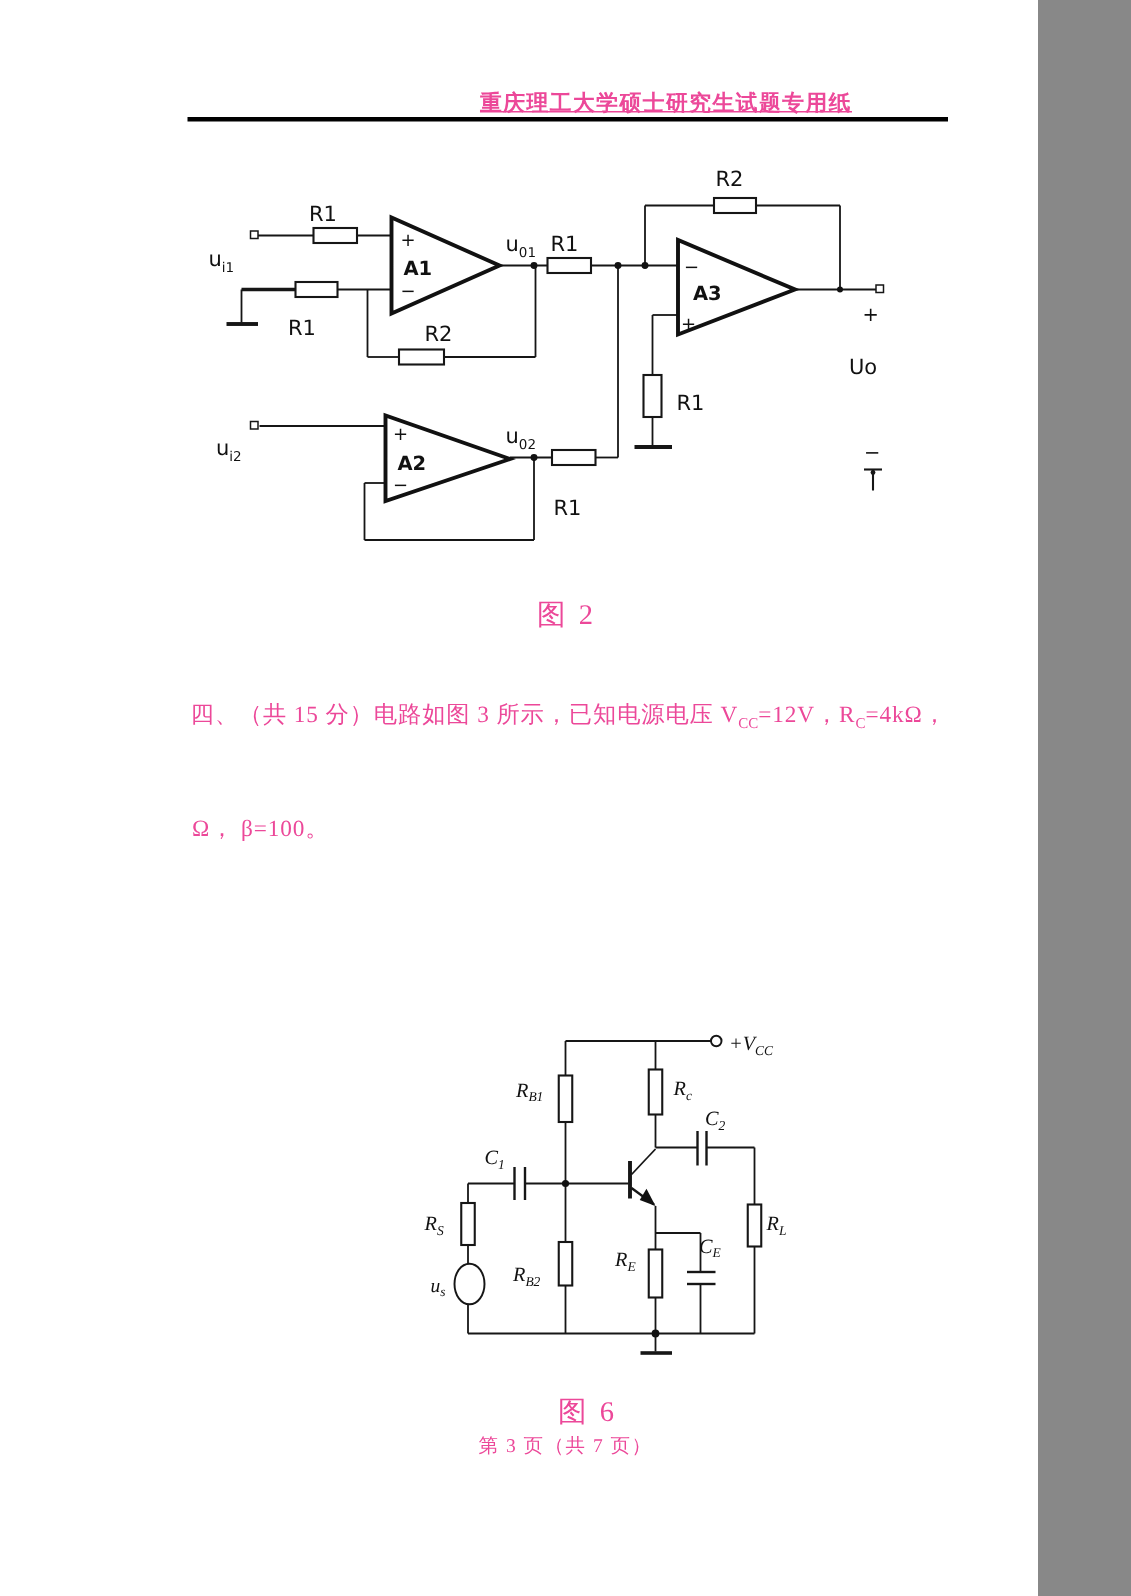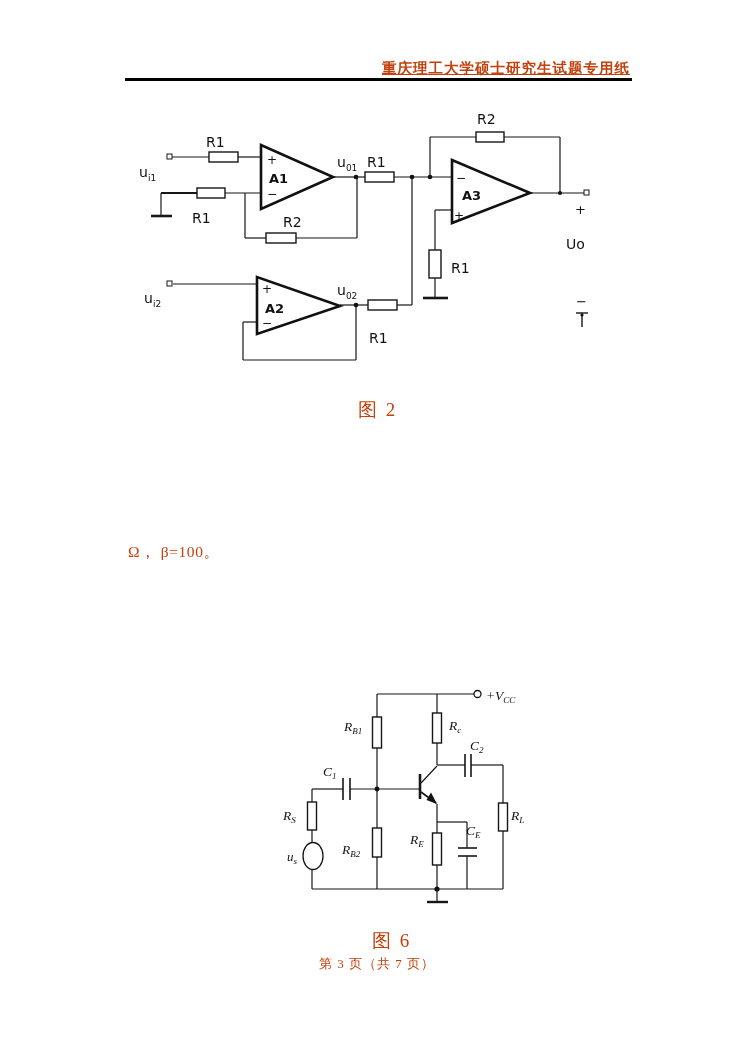--- a/index.html
+++ b/index.html
@@ -1,17 +1,17 @@
 <!DOCTYPE html>
 <html><head>
 <meta charset="utf-8">
 <style>
   html,body{margin:0;padding:0;background:#888;}
-  .page{position:relative;width:754px;height:1064px;background:#ffffff;overflow:hidden;
-        font-family:"Liberation Serif","DejaVu Serif",serif;color:#c2410c;}
+  .page{position:relative;width:692px;height:1064px;background:#ffffff;overflow:hidden;
+        font-family:"Liberation Serif","DejaVu Serif",serif;color:#ec4899;}
   .hdr{position:absolute;top:59px;right:124px;font-size:14.5px;font-weight:bold;
        letter-spacing:1px;text-decoration:underline;white-space:nowrap;}
   .hdr-rule{position:absolute;left:125px;top:78px;width:507px;height:3px;background:#000;}
   .qline{position:absolute;font-size:15.5px;letter-spacing:0.6px;white-space:nowrap;}
   .qline sub{font-size:10px;letter-spacing:0;}
   .cap{position:absolute;font-size:19px;letter-spacing:2px;white-space:nowrap;}
   .footer{position:absolute;left:0;top:955px;width:754px;text-align:center;
           font-size:13px;letter-spacing:1px;}
   svg{position:absolute;}
   svg text{font-family:"DejaVu Sans","Liberation Sans",sans-serif;fill:#111;}
@@ -108,20 +108,23 @@
     <text x="144" y="303" font-size="14"><tspan>u</tspan><tspan font-size="9" dy="4">i2</tspan></text>
     <text x="262" y="293" font-size="12">+</text>
     <text x="265" y="313" font-size="13" font-weight="bold">A2</text>
     <text x="262" y="327" font-size="12">−</text>
     <text x="337" y="295" font-size="14"><tspan>u</tspan><tspan font-size="9" dy="4">02</tspan></text>
     <text x="369" y="343" font-size="14">R1</text>
   </svg>
 
   <div class="cap" style="left:358px;top:397px;">图 2</div>
 
+  <div class="qline" style="left:127px;top:466px;">
+    <span>四、（共 15 分）电路如图 3 所示，已知电源电压 V</span><sub>CC</sub><span>=12V，R</span><sub>C</sub><span>=4kΩ，</span>
+  </div>
   <div class="qline" style="left:128px;top:542px;">Ω， β=100。</div>
 
   <svg style="left:278px;top:680px;" width="260" height="240" viewBox="278 680 260 240">
 
     <g stroke="#161616" stroke-width="1.2" fill="none">
       <line x1="377" y1="694" x2="474" y2="694"></line>
       <line x1="377" y1="694" x2="377" y2="717"></line>
       <line x1="377" y1="748" x2="377" y2="789"></line>
       <line x1="437" y1="694" x2="437" y2="713"></line>
       <line x1="437" y1="743" x2="437" y2="765"></line>

